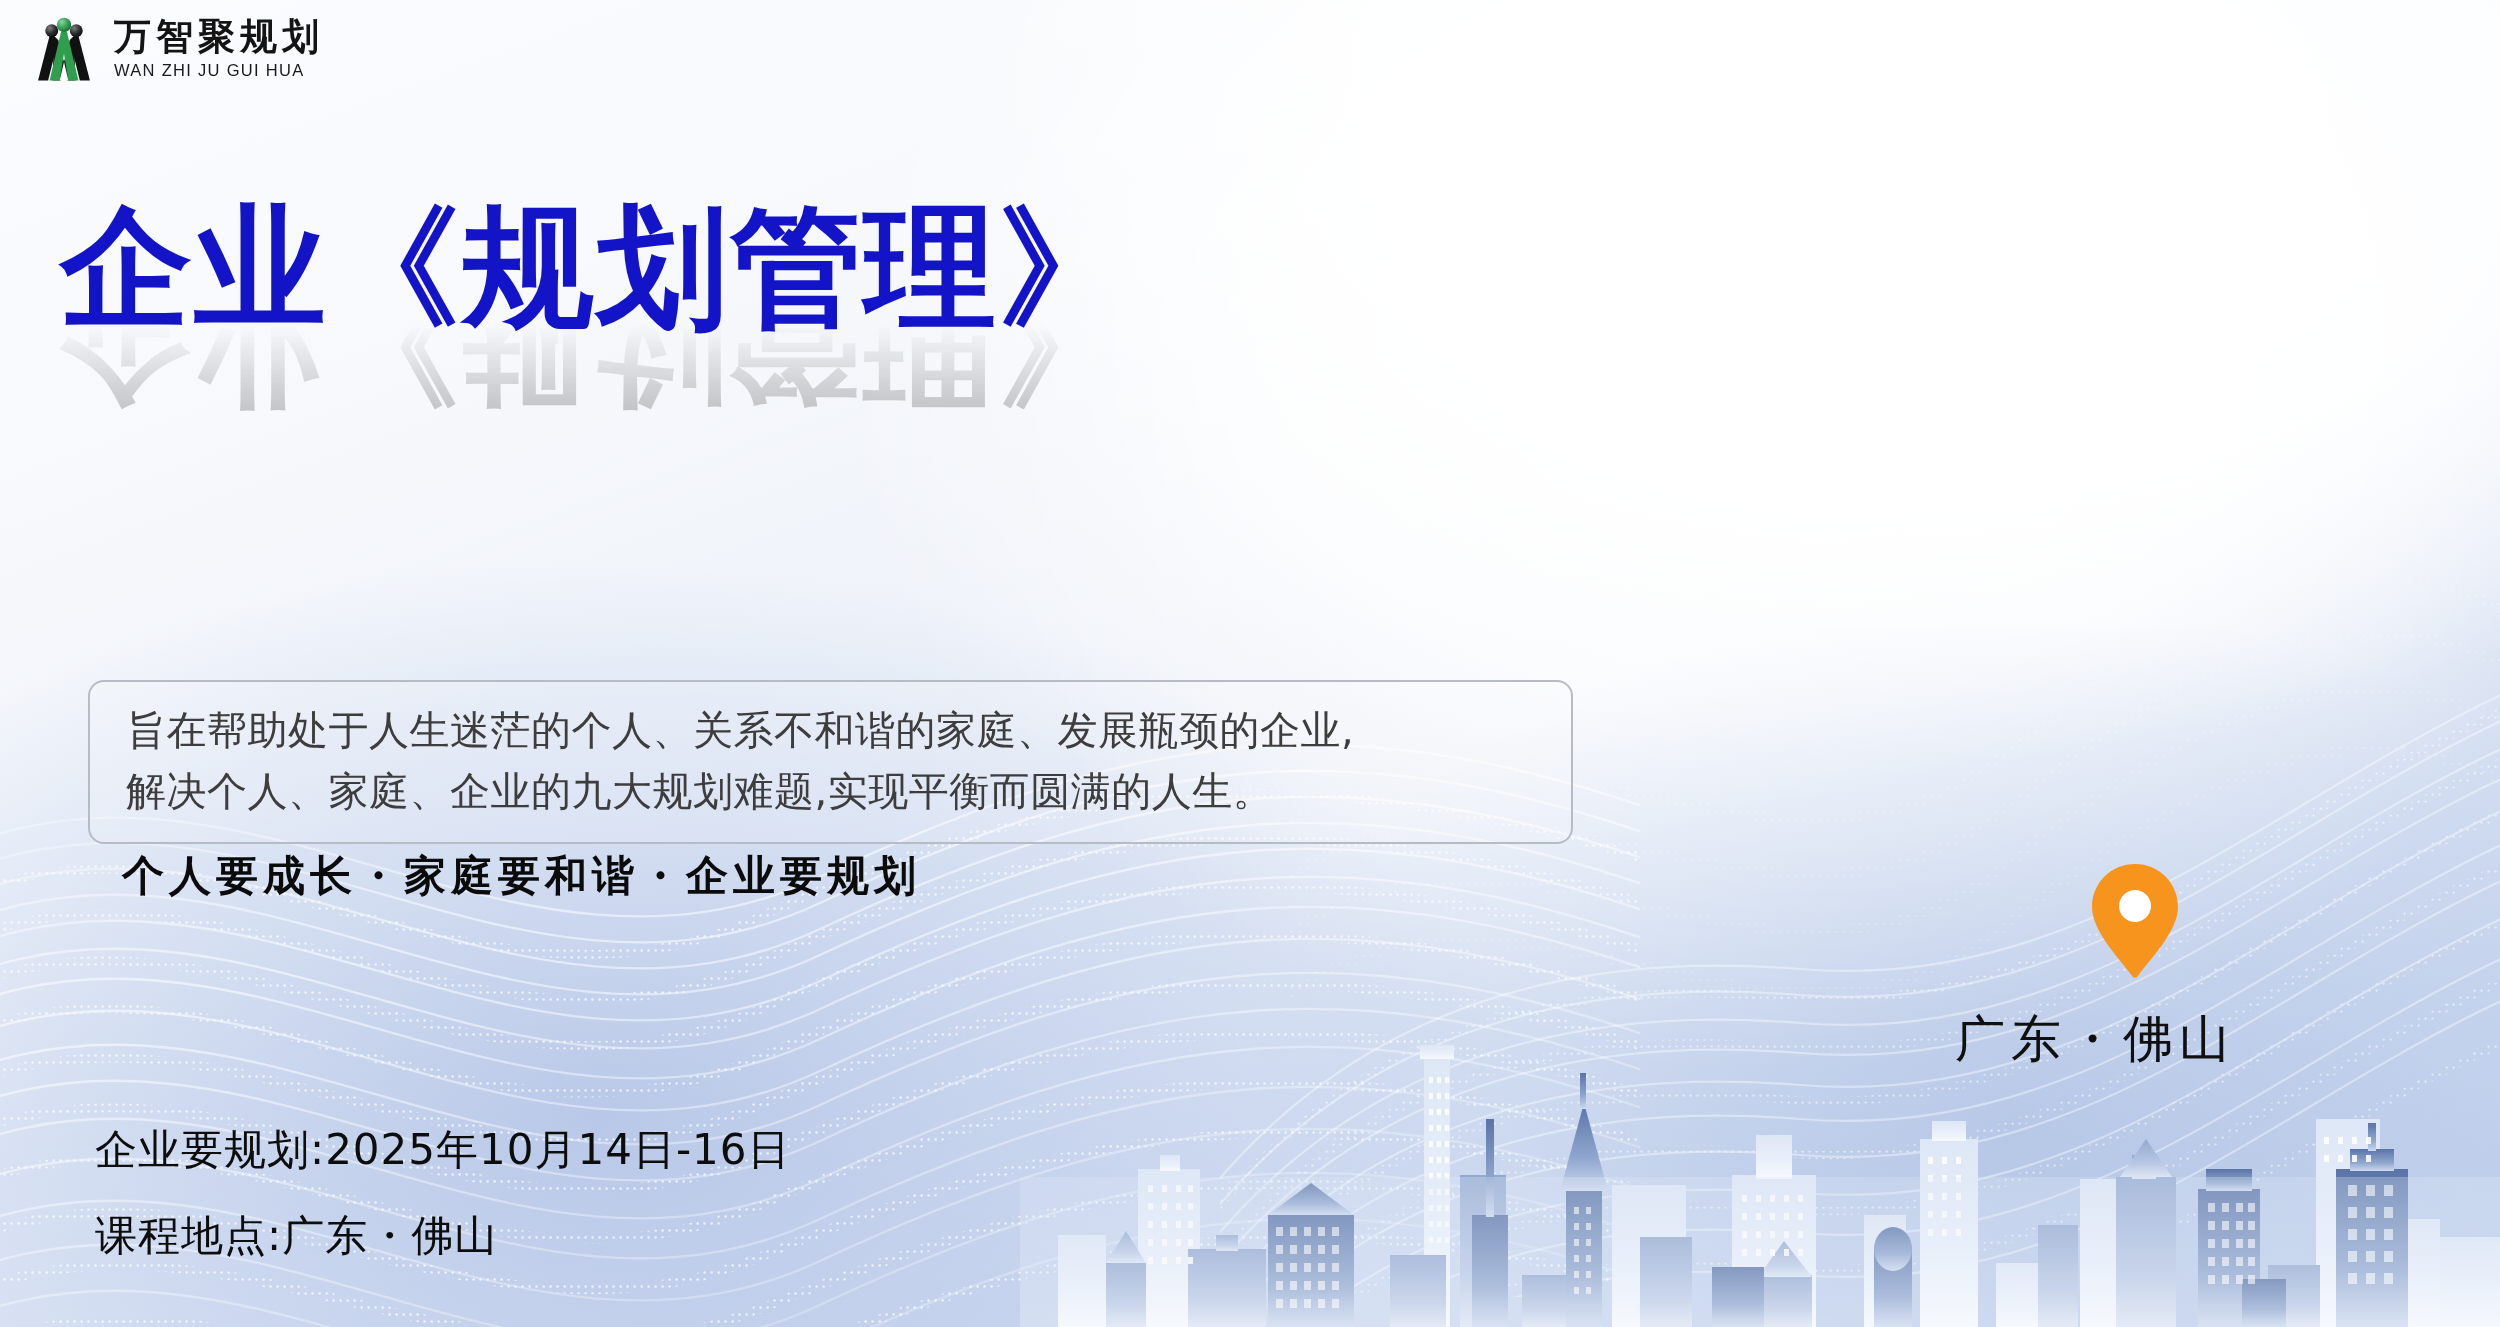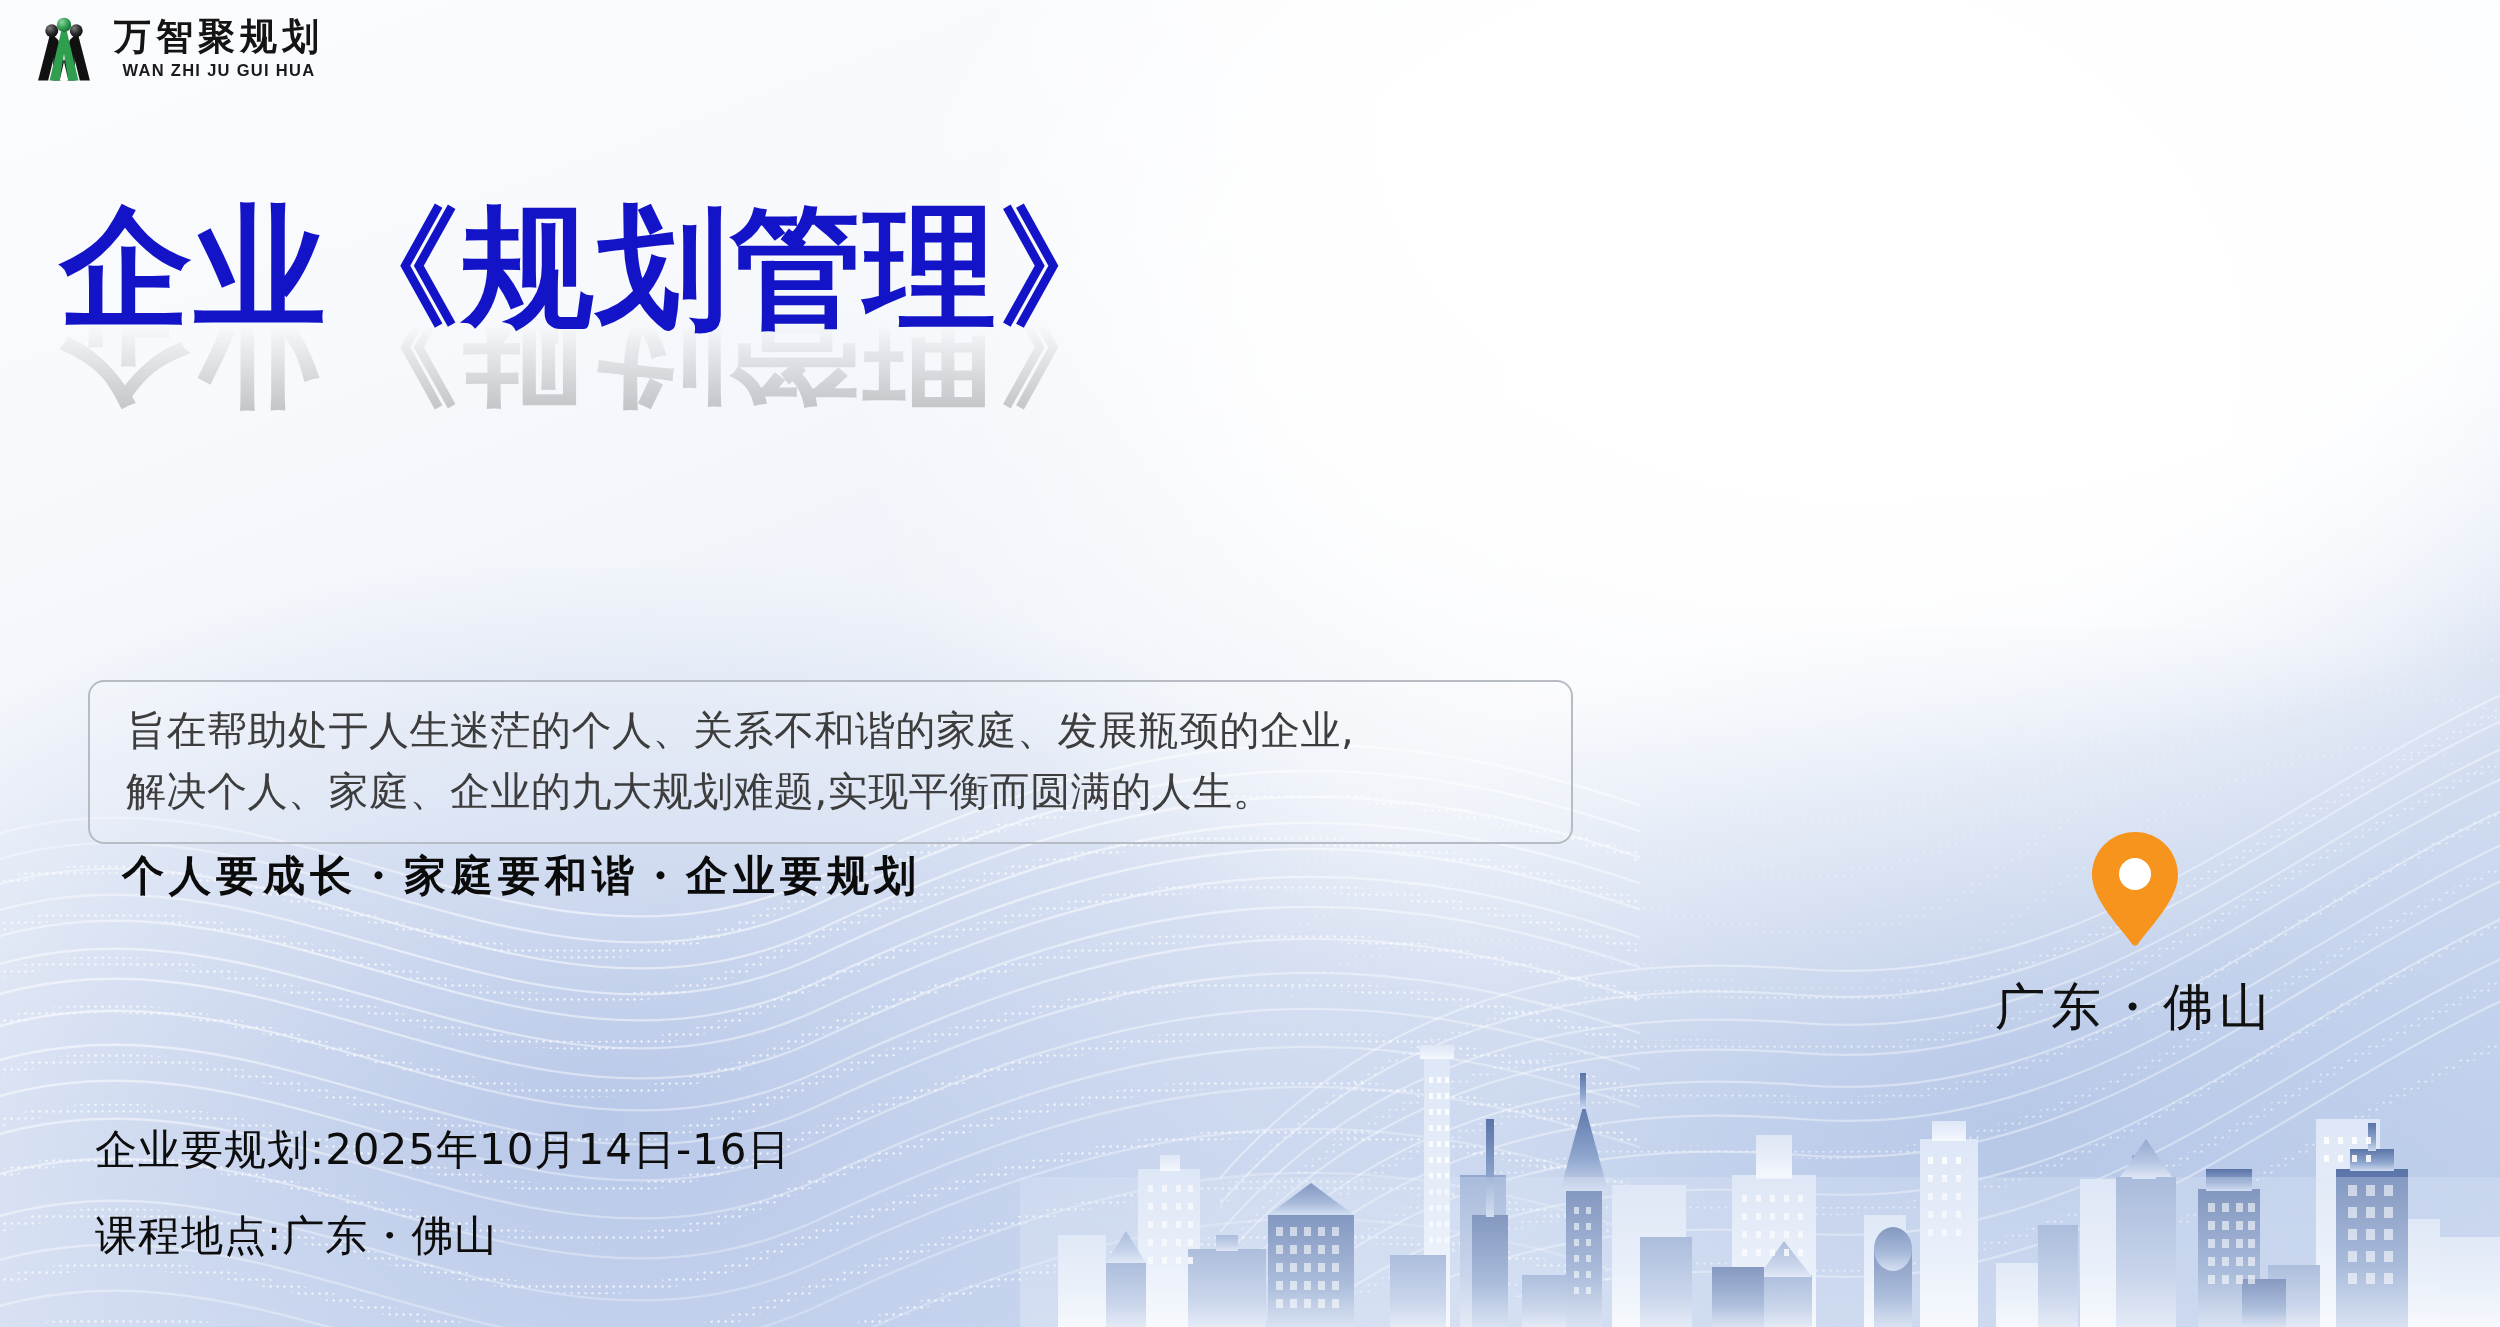--- a/index.html
+++ b/index.html
@@ -50,23 +50,22 @@
   
   .logo{position:absolute;left:28px;top:14px;display:flex;align-items:center;gap:14px;}
   .logo-mark{width:72px;height:68px;display:block;}
   .logo-text{display:flex;flex-direction:column;line-height:1;}
   .logo-cn{
     font-family:"Liberation Serif","DejaVu Serif",serif;
     font-size:37px;font-weight:700;color:#141414;letter-spacing:5px;
     margin-bottom:7px;
   }
   .logo-en{
-    font-size:16.5px;font-weight:700;color:#1a1a1a;letter-spacing:1.3px;
+    font-size:16.5px;font-weight:400;color:#1a1a1a;letter-spacing:1.3px;
     white-space:nowrap;
-    text-align:center;
   }
 
   
   .title-wrap{position:absolute;left:60px;top:196px;width:1000px;}
   .title{
     font-family:"DejaVu Sans","Liberation Sans",sans-serif;
     font-size:132px;font-weight:700;color:#1313c8;
     letter-spacing:2px;line-height:1.08;white-space:nowrap;
     margin:0;
   }
@@ -100,21 +99,21 @@
 
   
   .tagline{
     position:absolute;left:122px;top:848px;
     font-family:"DejaVu Sans","Liberation Sans",sans-serif;
     font-size:42px;font-weight:700;color:#0b0b0b;
     letter-spacing:5px;white-space:nowrap;
   }
 
   
-  .loc-block{position:absolute;left:1955px;top:830px;width:360px;text-align:center;}
+  .loc-block{position:absolute;left:1955px;top:862px;width:360px;}
   .pin{display:block;margin:0 auto 26px auto;}
   .loc-text{
     font-family:"DejaVu Sans","Liberation Sans",sans-serif;
     font-size:50px;font-weight:500;color:#101010;letter-spacing:6px;white-space:nowrap;
   }
 
   
   .meta{position:absolute;left:95px;top:1122px;}
   .meta-line{
     font-family:"DejaVu Sans","Liberation Sans",sans-serif;

